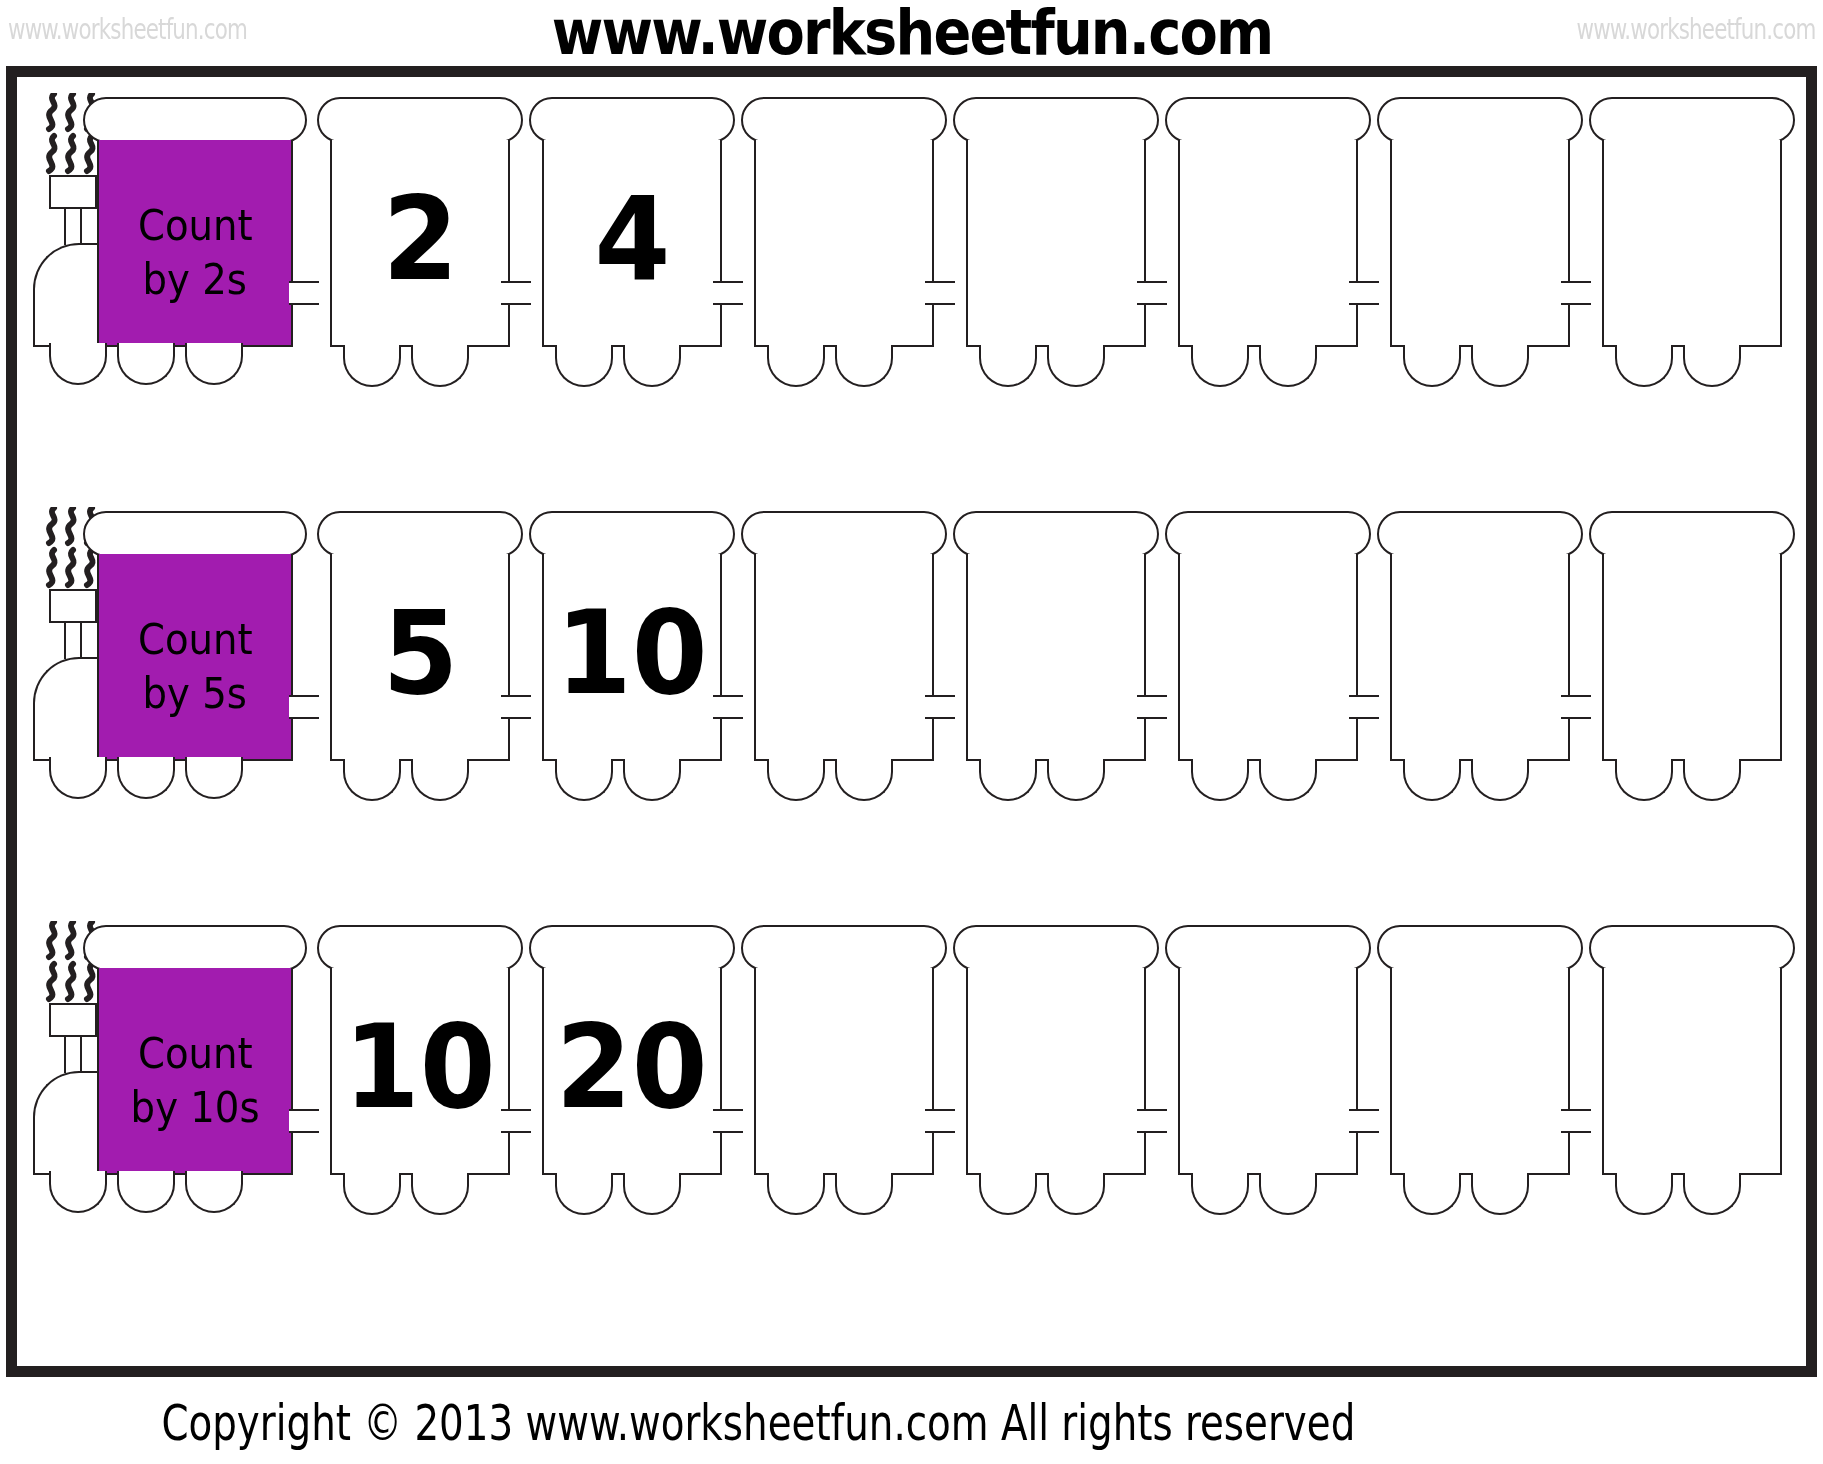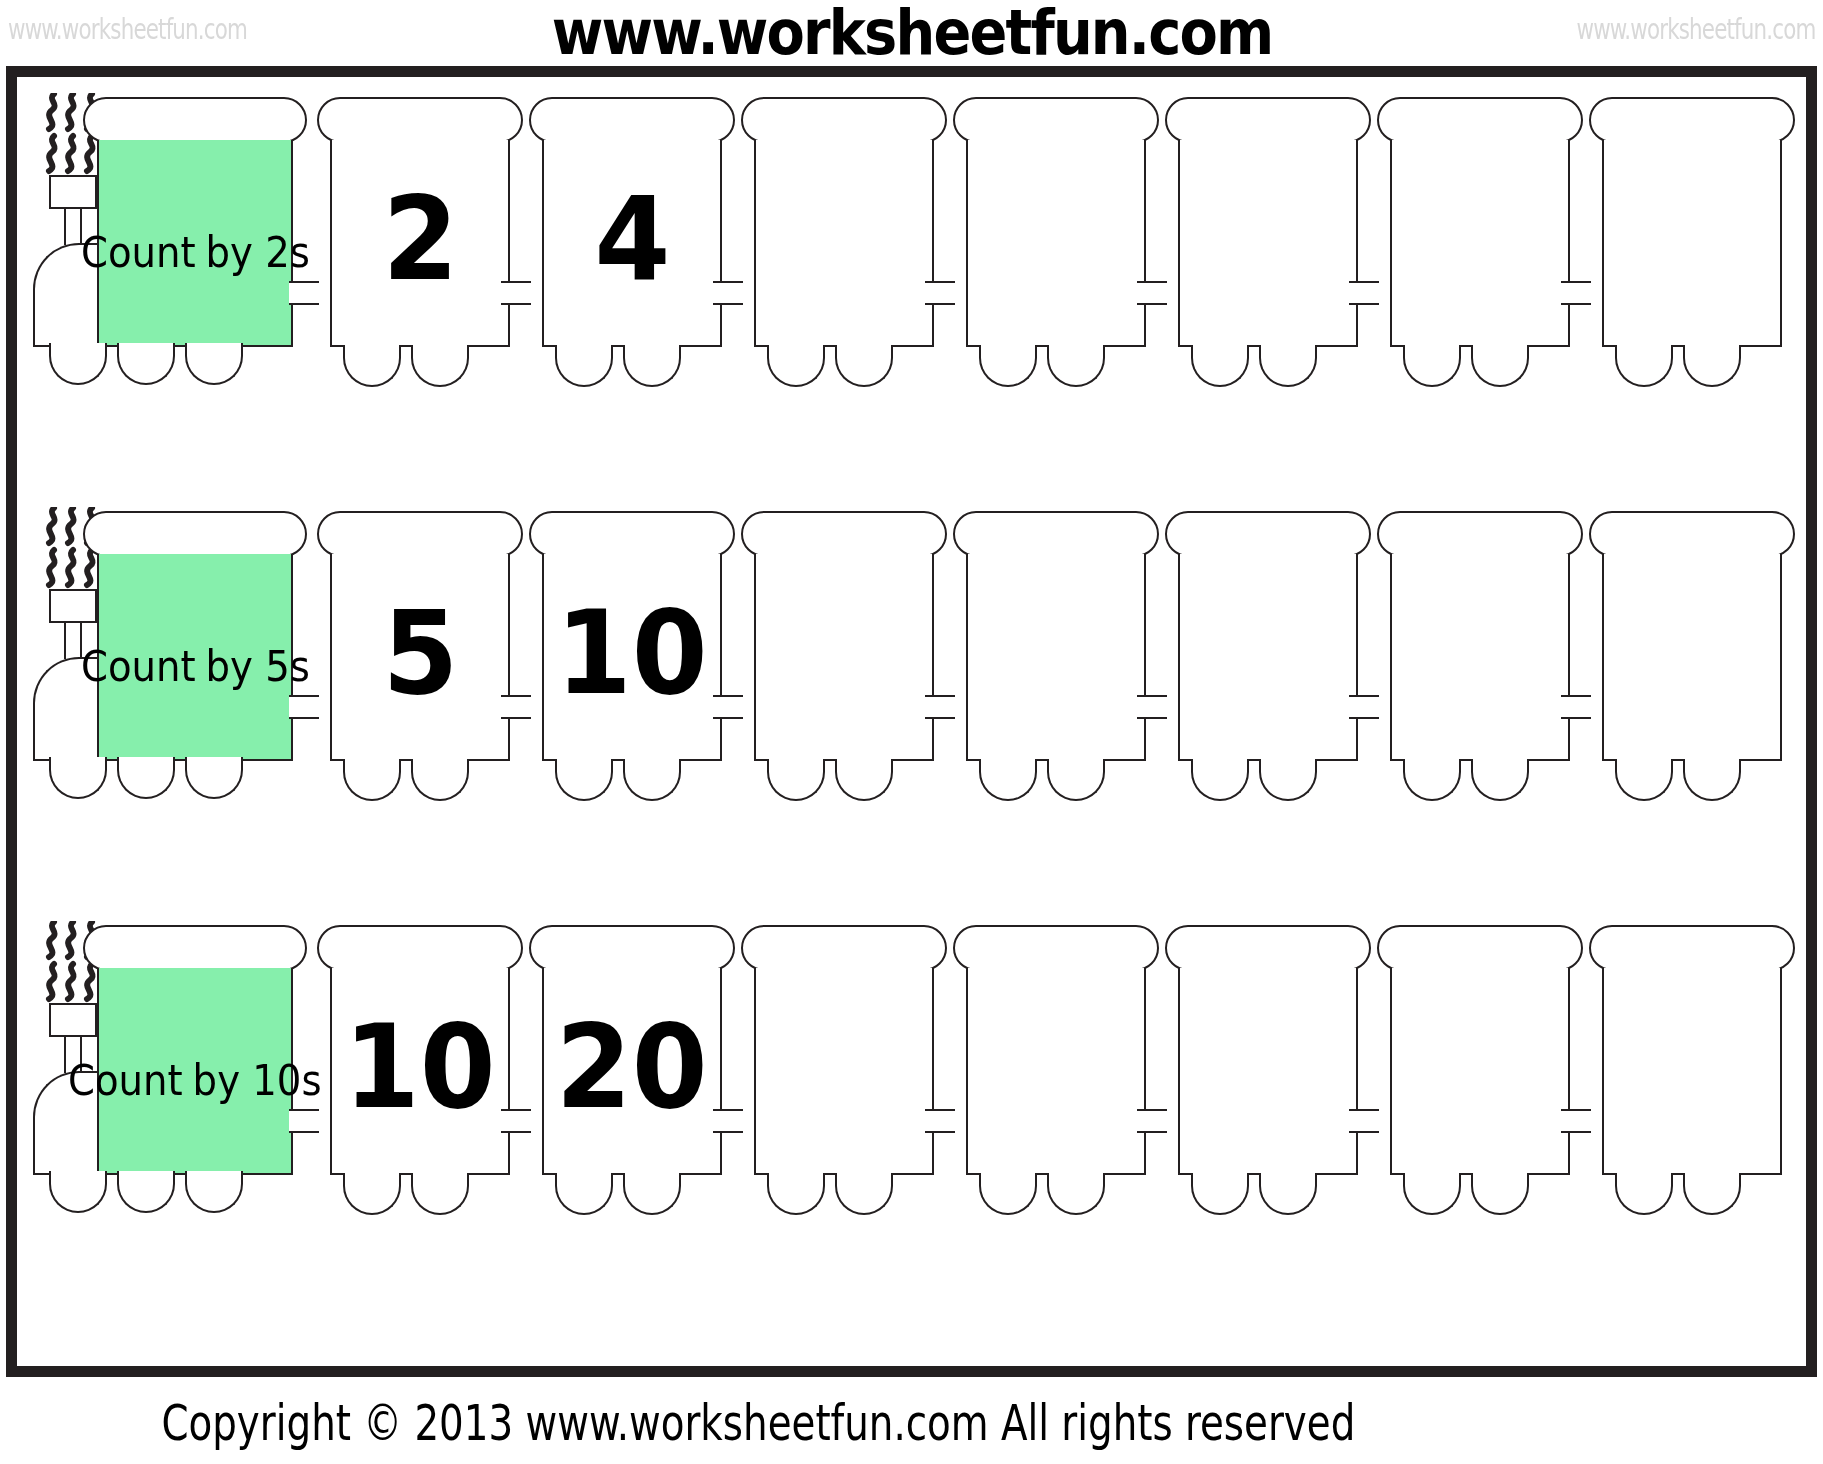--- a/index.html
+++ b/index.html
@@ -137,22 +137,23 @@
     background: #ffffff;
   }
   .cab-body {
     position: absolute;
     left: 66px;
     top: 55px;
     width: 196px;
     height: 207px;
     border: 2px solid #231f20;
     border-top: none;
-    background: #86efac;
+    background: #a21caf;
     display: flex;
+    flex-direction: column;
     align-items: center;
     justify-content: center;
     padding-top: 20px;
   }
   .loco-label {
     font-family: "DejaVu Sans", sans-serif;
     font-size: 42px;
     line-height: 1.28;
     color: #000000;
     text-align: center;

